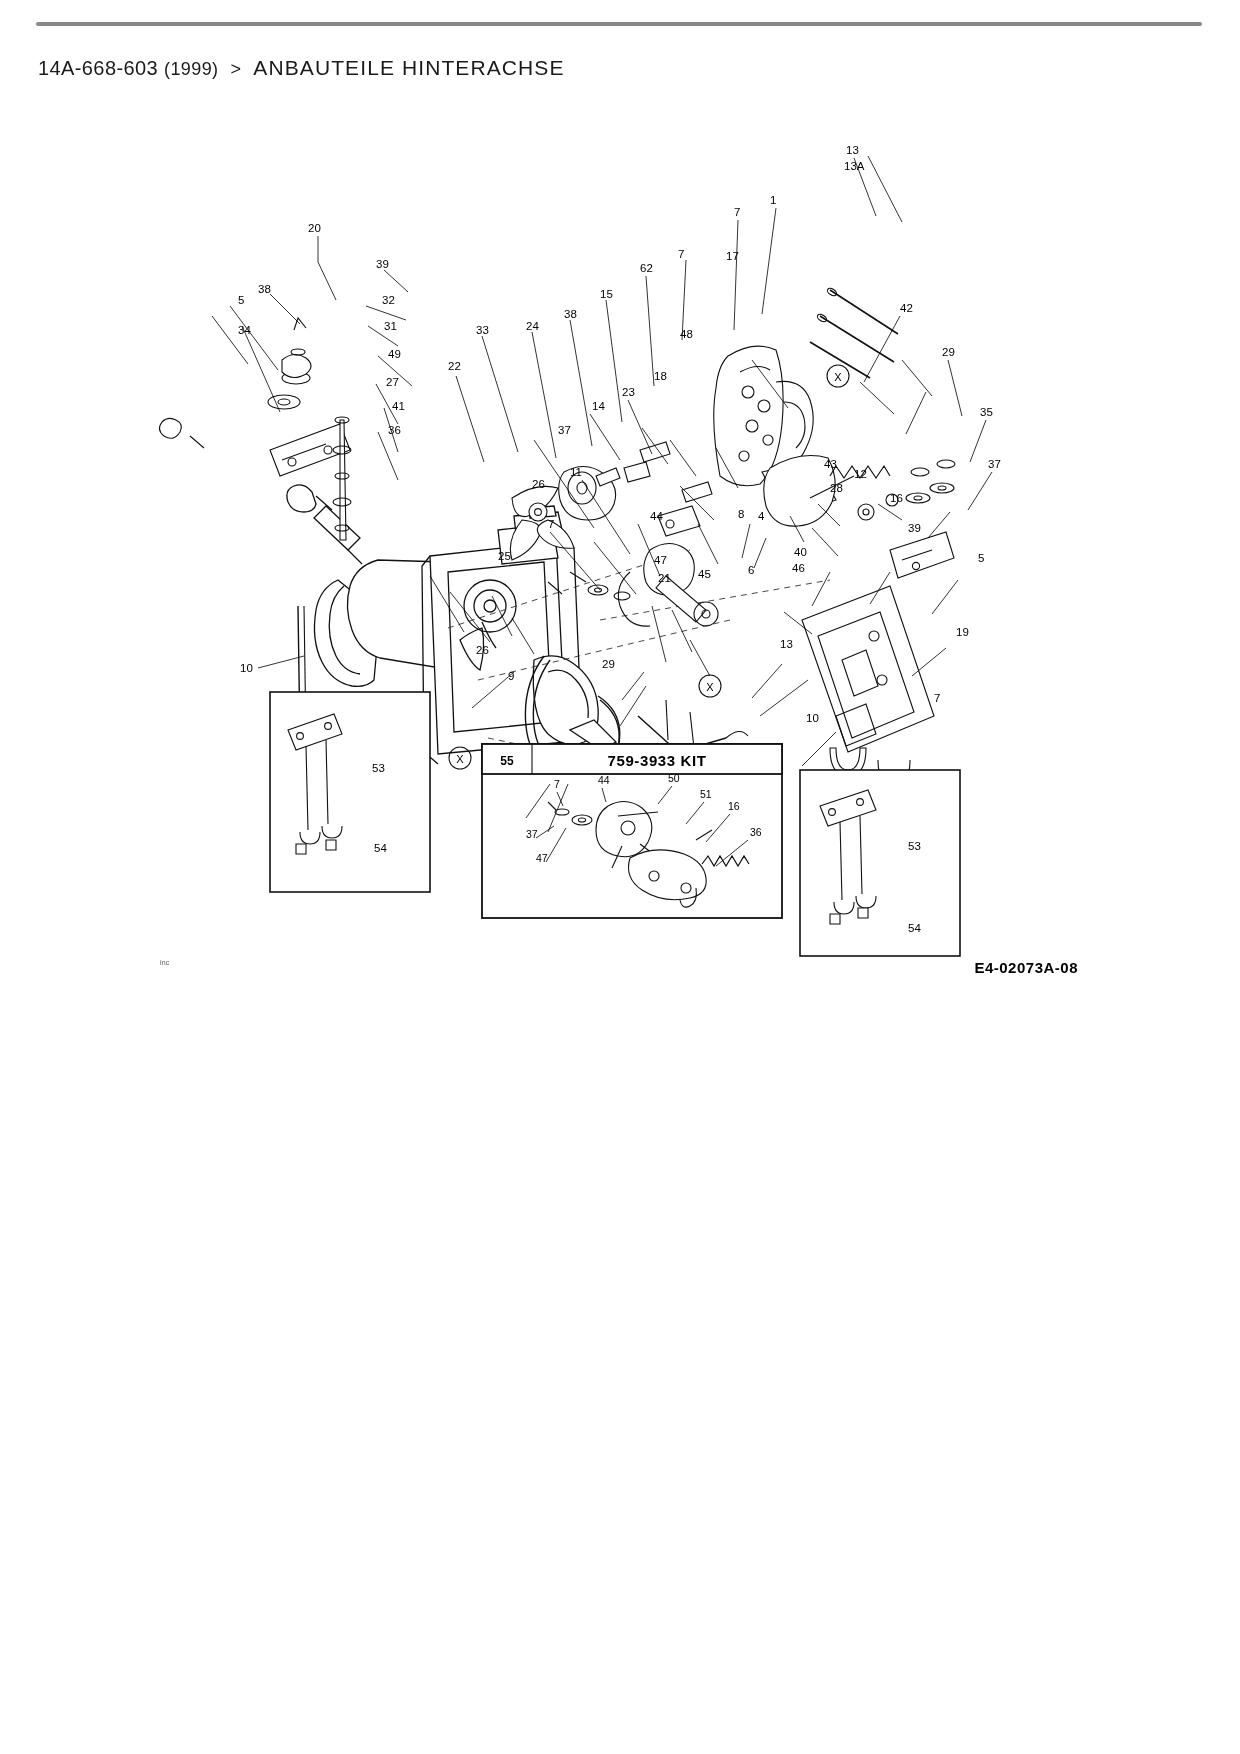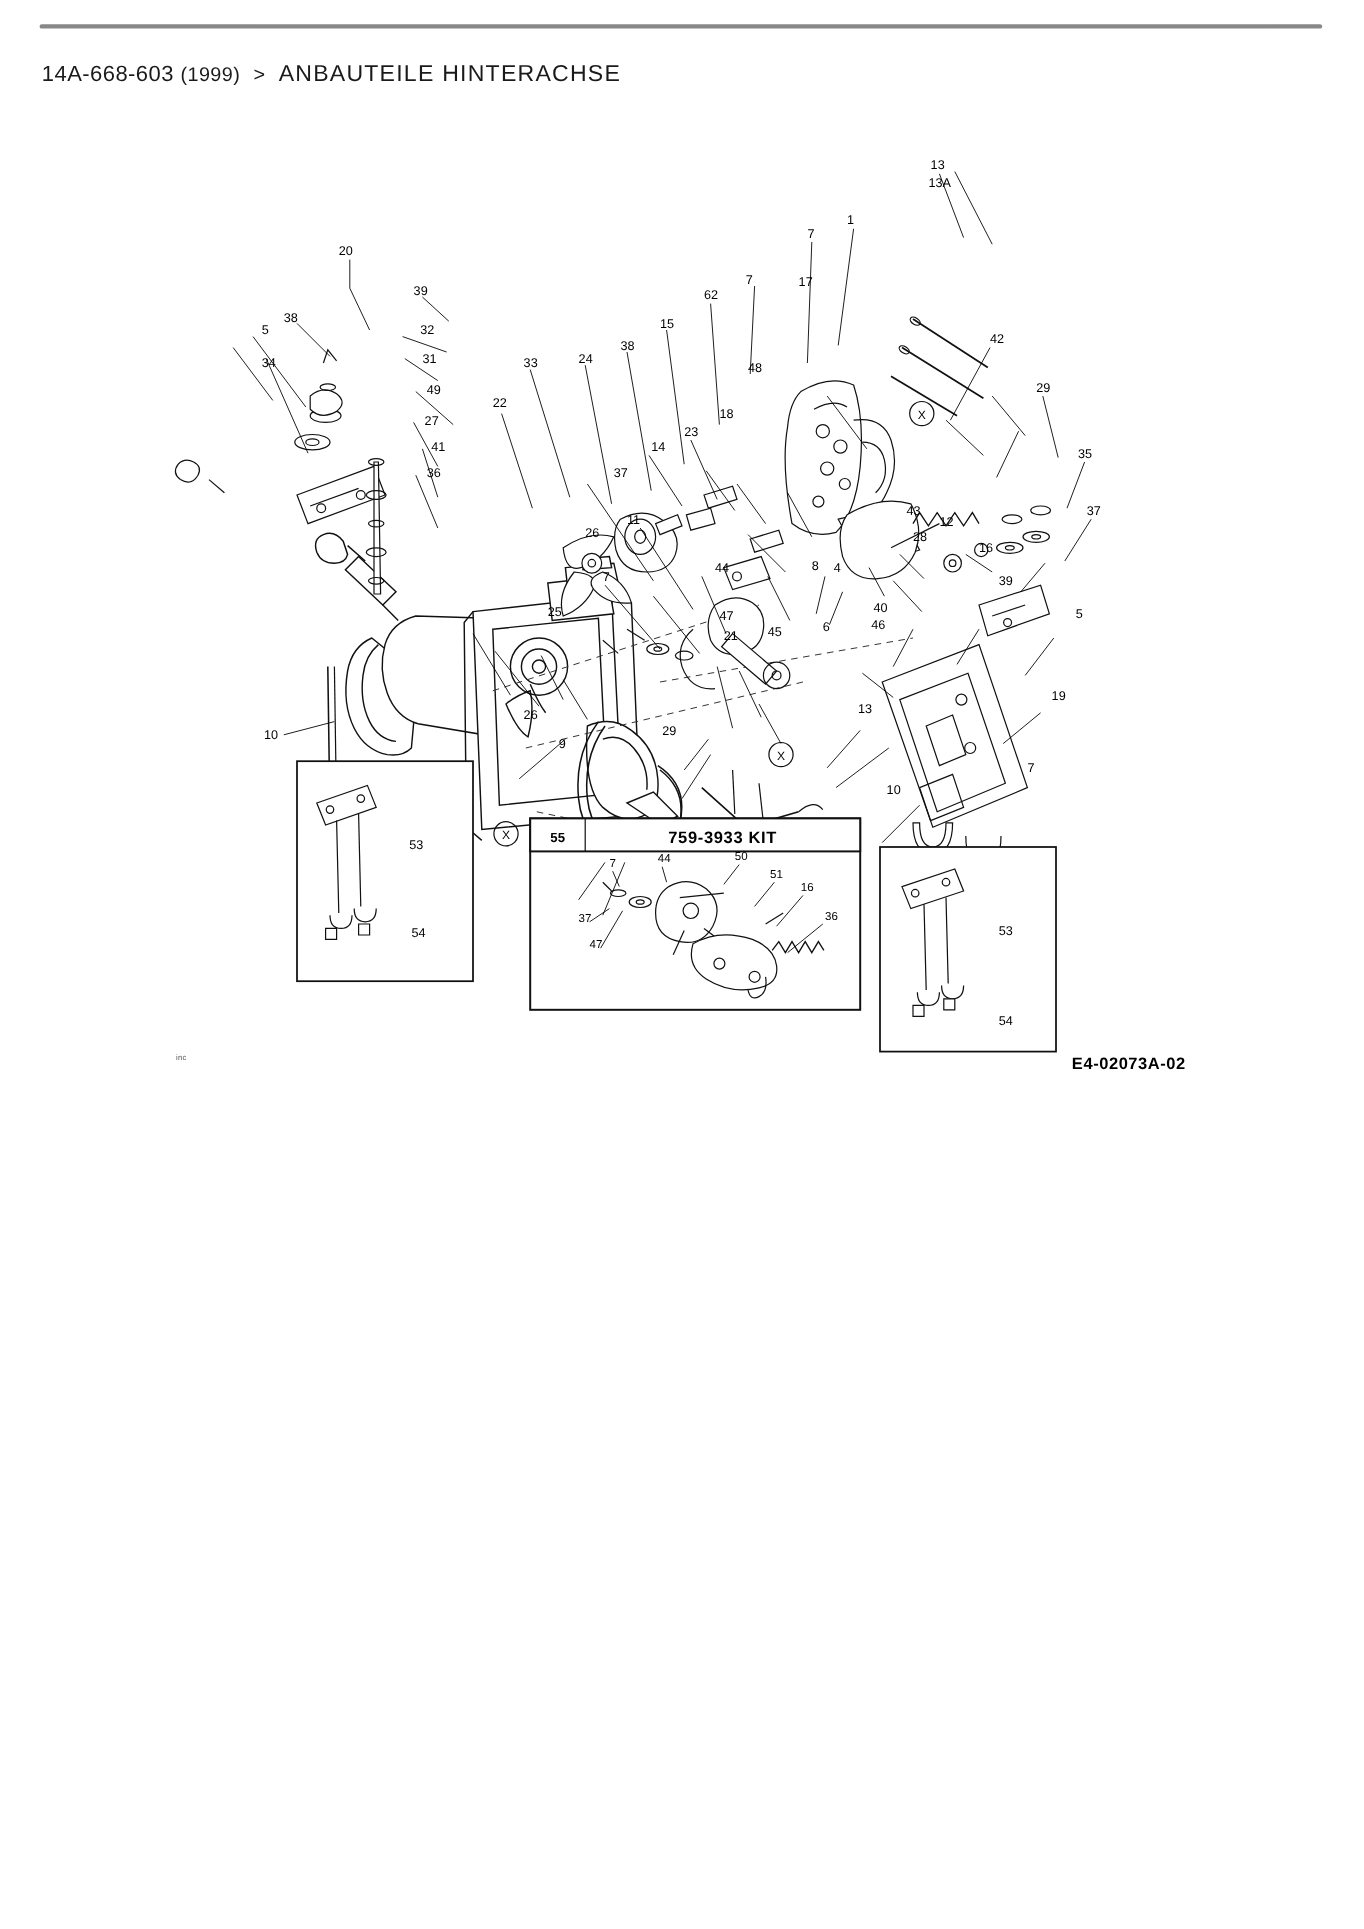--- a/index.html
+++ b/index.html
@@ -475,16 +475,16 @@
         <text x="528" y="462">21</text>
         <text x="568" y="458">45</text>
         <text x="242" y="652">53</text>
         <text x="244" y="732">54</text>
         <text x="778" y="730">53</text>
         <text x="778" y="812">54</text>
       </g>
     </svg>
   </div>
 
-  <div class="drawing-id">E4-02073A-02</div>
+  <div class="drawing-id">E4-02073A-08</div>
   <div class="tiny-mark">inc</div>
 
 </div>
 
 </body></html>

